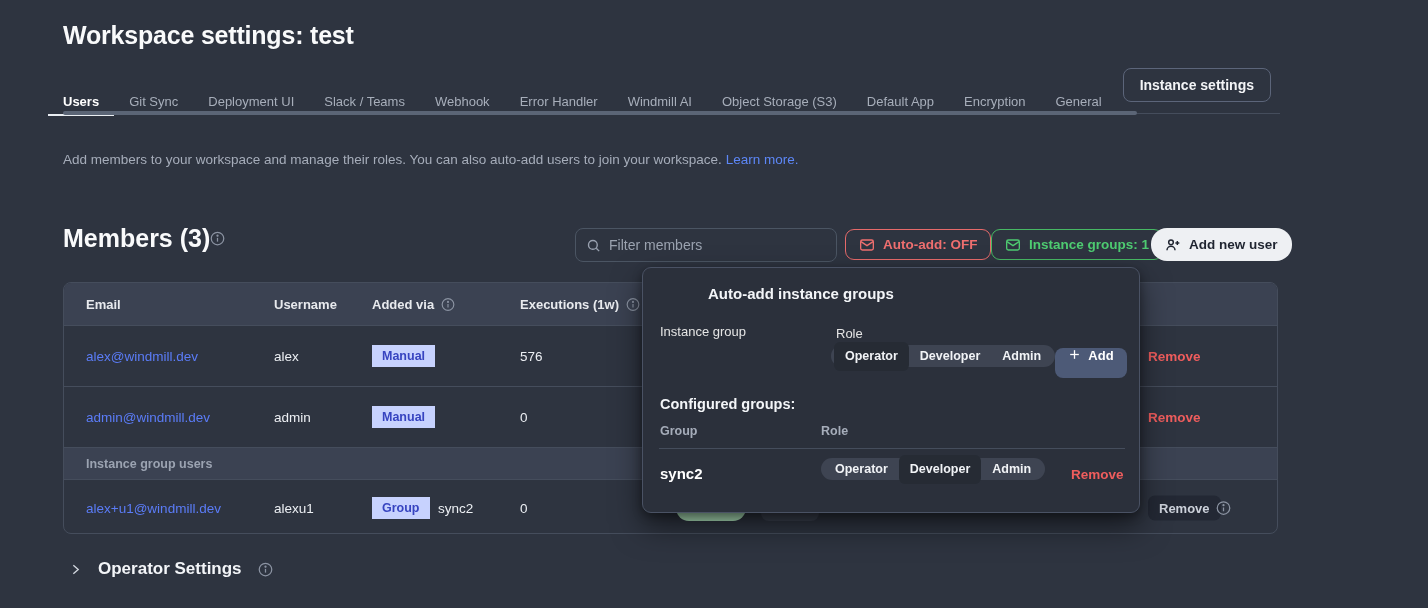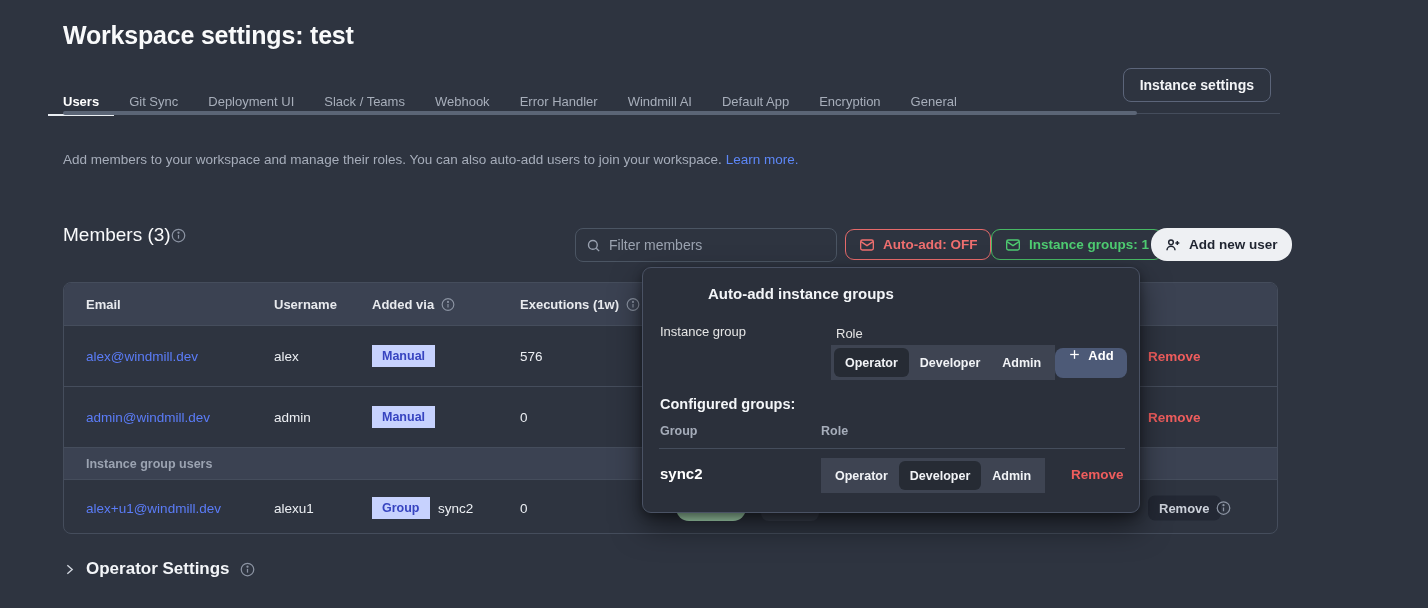--- a/index.html
+++ b/index.html
@@ -30,21 +30,21 @@
   .tab.active { color:#ffffff; font-weight:700; }
   .tab.active::after { content:""; position:absolute; left:0; right:0; bottom:-2px; height:2px; background:#e9edf2; }
   .tabs-hairline { left:63px; top:113px; width:1217px; height:1px; background:#454d5c; }
   .tabs-scroll-thumb { left:63px; top:111px; width:1074px; height:4px; background:#5b6576; border-radius:2px; }
 
   
   .intro { left:63px; top:152px; font-size:13.5px; color:#a6adba; }
   .intro a { color:#5d87f7; text-decoration:none; cursor:pointer; }
 
   
-  .members-heading { left:63px; top:224px; font-size:19px; font-weight:400; color:#f9fafb; display:flex; align-items:center; }
+  .members-heading { left:63px; top:224px; font-size:25px; font-weight:700; color:#f9fafb; display:flex; align-items:center; }
   .info-icon { color:#8b93a2; display:inline-flex; }
   .filter-box {
     left:575px; top:228px; width:262px; height:34px;
     border:1px solid #4b5563; border-radius:8px; background:transparent;
     display:flex; align-items:center; padding:0 10px; gap:8px; color:#9aa2b0;
   }
   .filter-box input {
     background:transparent; border:none; outline:none; color:#eab308;
     font-size:14px; width:100%; font-family:inherit;
   }
@@ -104,21 +104,21 @@
   .popup-title { left:17px; top:17px; font-size:15px; font-weight:800; color:#f3f5f8;margin-left:48px; }
   .popup-label { font-size:13px; color:#e5e5e5; }
   .lbl-group { left:17px; top:56px; }
   .lbl-role  { left:193px; top:58px; }
   .popup-input {
     left:16px; top:77px; width:160px; height:34px;
     background:#2e3440; border:1px solid #4b5563; border-radius:8px;
     color:#ffffff; font-size:14px; padding:0 11px; outline:none; font-family:inherit;
   }
   .segmented {
-    position:absolute; height:35px; background:#3e4452; border-radius:0;
+    position:absolute; height:22px; background:#3e4452; border-radius:12px;
     display:flex; align-items:center; padding:3px;
   }
   .seg1 { left:188px; top:77px; }
   .seg2 { left:178px; top:190px; }
   .seg {
     height:29px; padding:0 11px; display:flex; align-items:center;
     background:transparent; border:none; border-radius:6px;
     color:#f1f3f6; font-size:12.5px; font-weight:700; cursor:pointer; font-family:inherit;
   }
   .seg.selected { background:#262b34; }
@@ -130,21 +130,21 @@
   }
   .configured-heading { left:17px; top:128px; font-size:14.5px; font-weight:800; color:#f3f5f8; }
   .col-label { font-size:12.5px; font-weight:700; color:#a6adba; }
   .col-group { left:17px; top:156px; }
   .col-role  { left:178px; top:156px; }
   .popup-divider { left:16px; top:180px; width:466px; height:1px; background:#454d5c; }
   .cfg-group-name { left:17px; top:197px; font-size:15px; font-weight:800; color:#ffffff; }
   .cfg-remove { left:428px; top:199px; }
 
   
-  .operator-settings { left:63px; top:559px; display:flex; align-items:center; gap:10px; cursor:pointer; }
+  .operator-settings { left:69px; top:559px; display:flex; align-items:center; gap:16px; cursor:pointer; }
   .operator-settings .chev { color:#cfd4dc; display:inline-flex; }
   .operator-settings .lbl { font-size:17px; font-weight:800; color:#f3f5f8; }
 
   svg { display:block; }
 </style>
 </head>
 <body>
 
 <div class="abs page-title">Workspace settings: test</div>
 <button class="abs instance-settings-btn">
@@ -152,20 +152,21 @@
 </button>
 
 <div class="abs tabs">
   <div class="tab active">Users</div>
   <div class="tab">Git Sync</div>
   <div class="tab">Deployment UI</div>
   <div class="tab">Slack / Teams</div>
   <div class="tab">Webhook</div>
   <div class="tab">Error Handler</div>
   <div class="tab">Windmill AI</div>
+  <div class="tab">Object Storage (S3)</div>
   <div class="tab">Default App</div>
   <div class="tab">Encryption</div>
   <div class="tab">General</div>
 </div>
 <div class="abs tabs-hairline"></div>
 <div class="abs tabs-scroll-thumb"></div>
 
 <div class="abs intro">
   <span>Add members to your workspace and manage their roles. You can also auto-add users to join your workspace.</span>
   <a>Learn more.</a>

